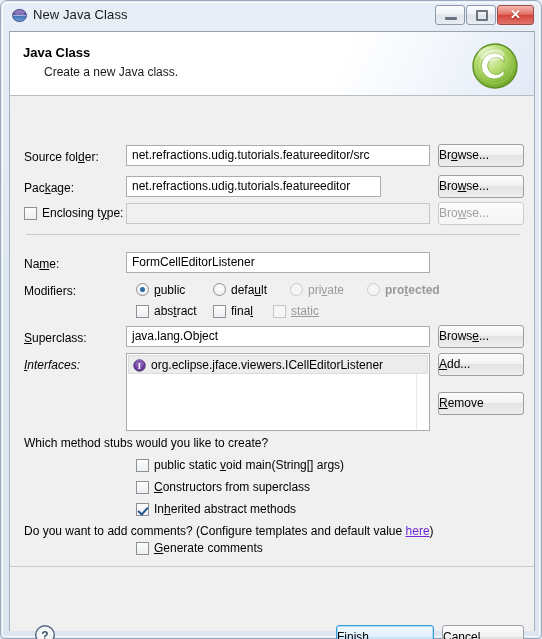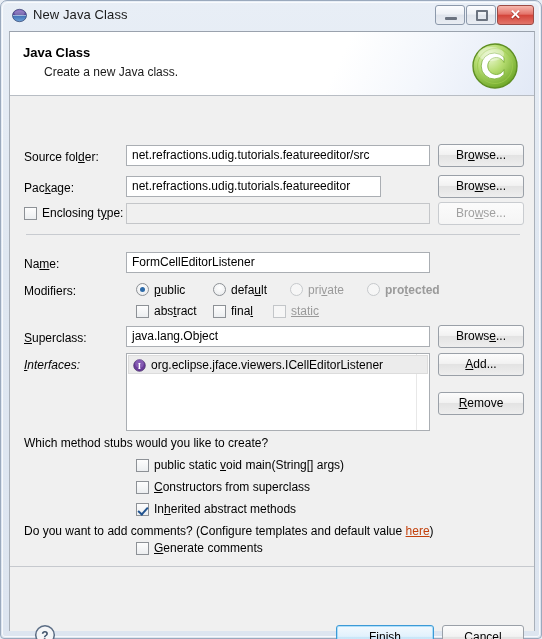--- a/index.html
+++ b/index.html
@@ -101,21 +101,21 @@
     font-family:Liberation Sans, sans-serif;font-size:12px;color:#000;
     padding:0 0 0 5px;line-height:19px;
     white-space:nowrap;overflow:hidden;
   }
   .tf.dis{background:#f0f0f0;border-color:#c4c6c9;}
   .btn{
     position:absolute;box-sizing:border-box;height:23px;
     border:1px solid #9aa0a8;border-radius:3px;
     background:linear-gradient(180deg,#fcfcfc 0%,#f2f2f2 45%,#e3e3e3 50%,#eeeeee 100%);
     font-family:"Liberation Sans",sans-serif;font-size:12px;color:#000;
-    text-align:center;line-height:21px;cursor:default;
+    line-height:21px;cursor:default;
   }
   .btn.dis{color:#a0a0a0;border-color:#c9ccd0;
     background:linear-gradient(180deg,#fbfbfb 0%,#f5f5f5 100%);}
   .btn.def{
     border:1px solid #3c9ad6;border-radius:3px;
     background:linear-gradient(180deg,#f2f9fe 0%,#e2f1fc 45%,#c9e6f8 50%,#ddf0fd 100%);
     box-shadow:0 0 0 1px rgba(120,200,245,.55) inset;
   }
   
   .cb{position:absolute;width:13px;height:13px;box-sizing:border-box;
@@ -141,21 +141,21 @@
   }
   #if-row{
     position:absolute;left:1px;top:1px;right:1px;height:19px;
     background:#ececec;border:1px solid #dcdcdc;
     box-sizing:border-box;
   }
   #if-icon{position:absolute;left:4px;top:3px;width:13px;height:13px;}
   #if-text{position:absolute;left:22px;top:2px;font-size:12px;color:#000;white-space:nowrap;}
   #iflist-gutter{position:absolute;right:0;top:0;width:12px;bottom:0;
     background:#fff;border-left:1px solid #e8e8e8;}
-  a.link{color:#c2410c;text-decoration:underline;cursor:default;}
+  a.link{color:#6d28d9;text-decoration:underline;cursor:default;}
   #help-icon{position:absolute;left:24px;top:592px;width:22px;height:22px;}
 </style>
 </head>
 <body>
 
 <div id="window">
 
   <div id="titlebar">
     <span id="title-icon">
       <svg width="15" height="15" viewBox="0 0 15 15">

